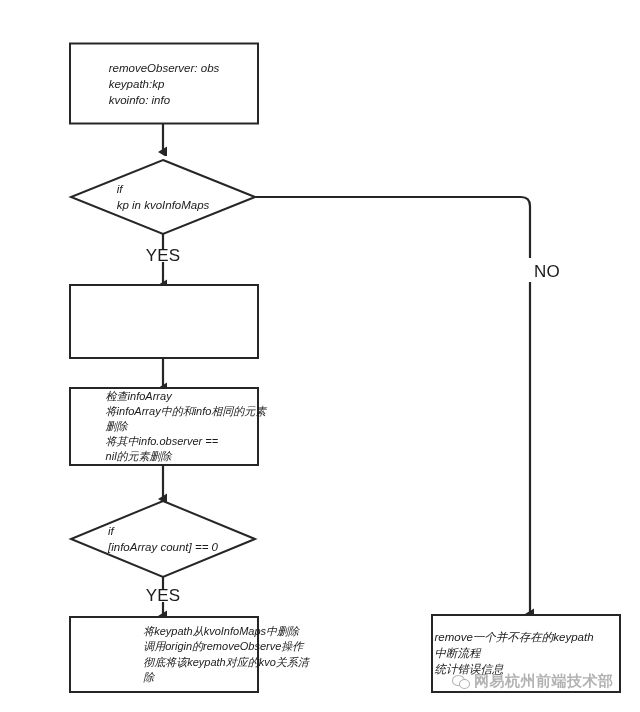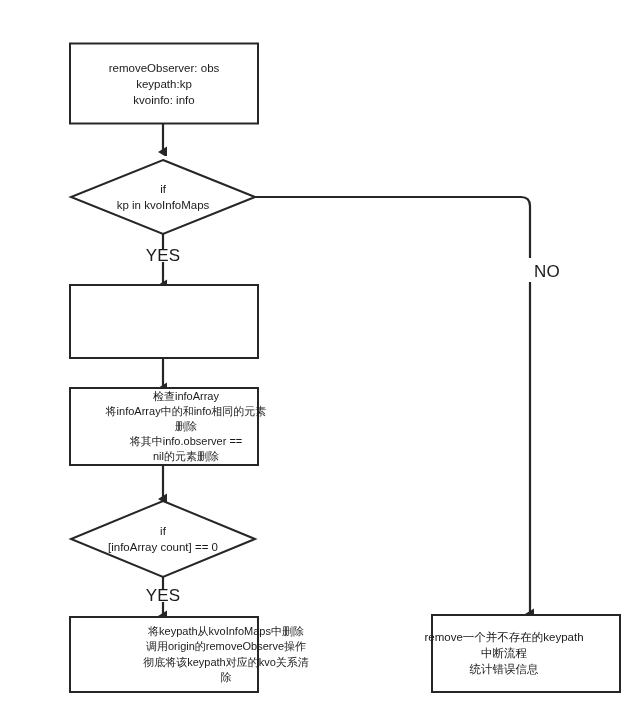--- a/index.html
+++ b/index.html
@@ -21,26 +21,27 @@
     top: 0;
     width: 640px;
     height: 712px;
   }
   .node-label {
     position: absolute;
     display: flex;
     flex-direction: column;
     align-items: center;
     justify-content: center;
-    text-align: center;
+    text-align: left;
     color: #1a1a1a;
     font-size: 11.5px;
     line-height: 16px;
     white-space: pre-line;
     pointer-events: none;
+    font-style: italic;
   }
   .edge-label {
     position: absolute;
     color: #1a1a1a;
     font-size: 17px;
     line-height: 13px;
     text-align: center;
     letter-spacing: 0.2px;
   }
   .watermark {
@@ -147,24 +148,28 @@
 nil的元素删除</div>
 
   <div class="node-label" style="left:75px; top:518px; width:176px; height:42px;">if
 [infoArray count] == 0</div>
 
   <div class="node-label" style="left:84px; top:620px; width:196px; height:69px; font-size:11px; line-height:15.5px;margin-left:44px;">将keypath从kvoInfoMaps中删除
 调用origin的removeObserve操作
 彻底将该keypath对应的kvo关系清
 除</div>
 
-  <div class="node-label" style="left:410px; top:622px; width:188px; height:62px; font-size:11.5px; line-height:16px;">remove一个并不存在的keypath
+  <div class="node-label" style="left:420px; top:622px; width:188px; height:62px; font-size:11.5px; line-height:16px;">remove一个并不存在的keypath
 中断流程
 统计错误信息</div>
 
   <div class="edge-label" style="left:133px; top:249px; width:60px;">YES</div>
 
   <div class="edge-label" style="left:500px; top:265px; width:60px;text-align:right;">NO</div>
 
   <div class="edge-label" style="left:133px; top:589px; width:60px;">YES</div>
 
+  <div class="watermark">
+    <span class="wm-icon"></span>
+    <span class="wm-text">网易杭州前端技术部</span>
+  </div>
 
 </div>
 
 </body></html>

